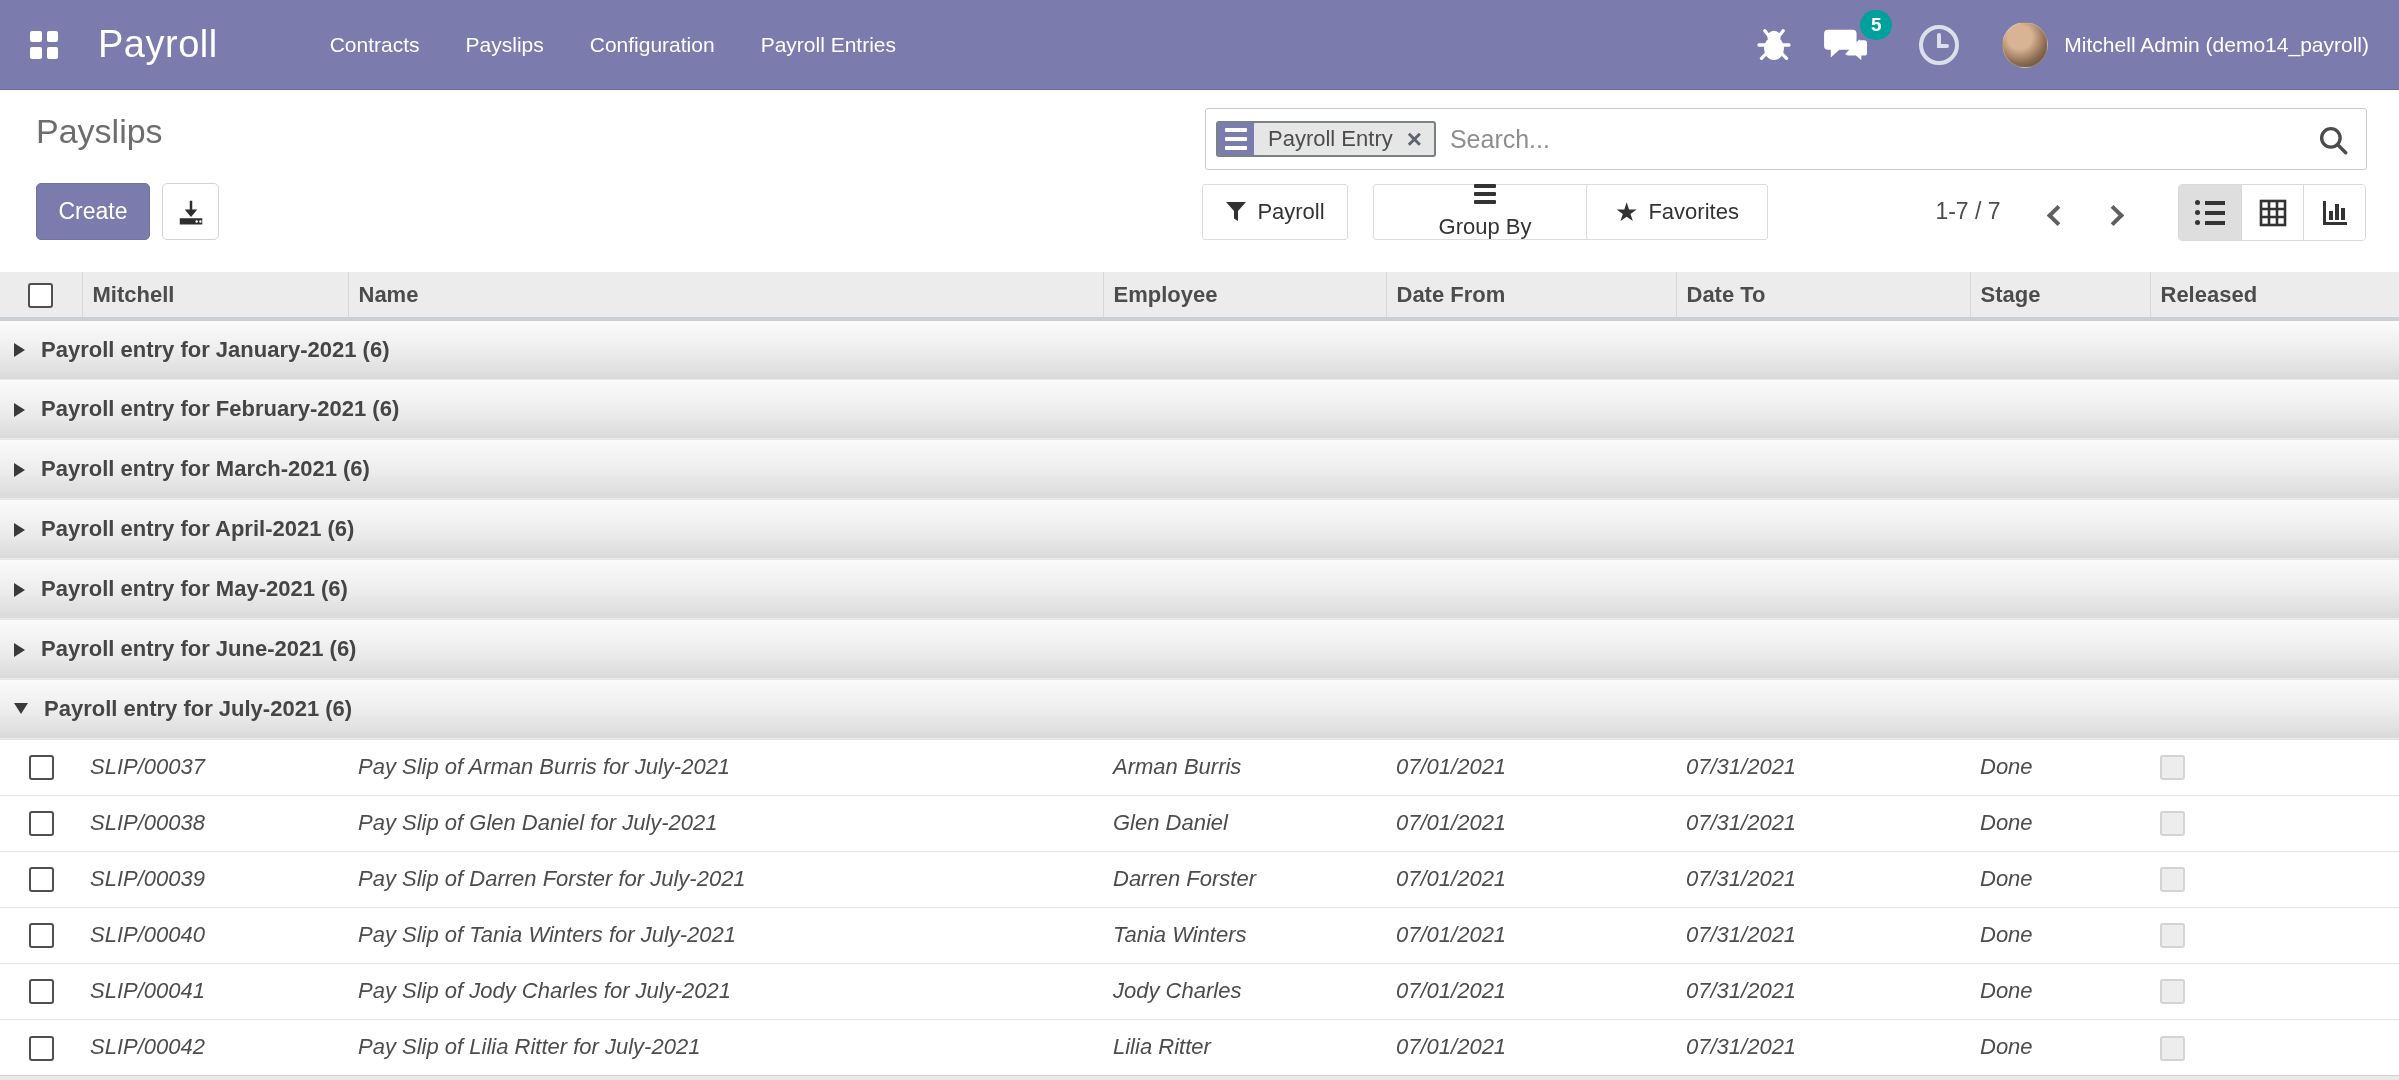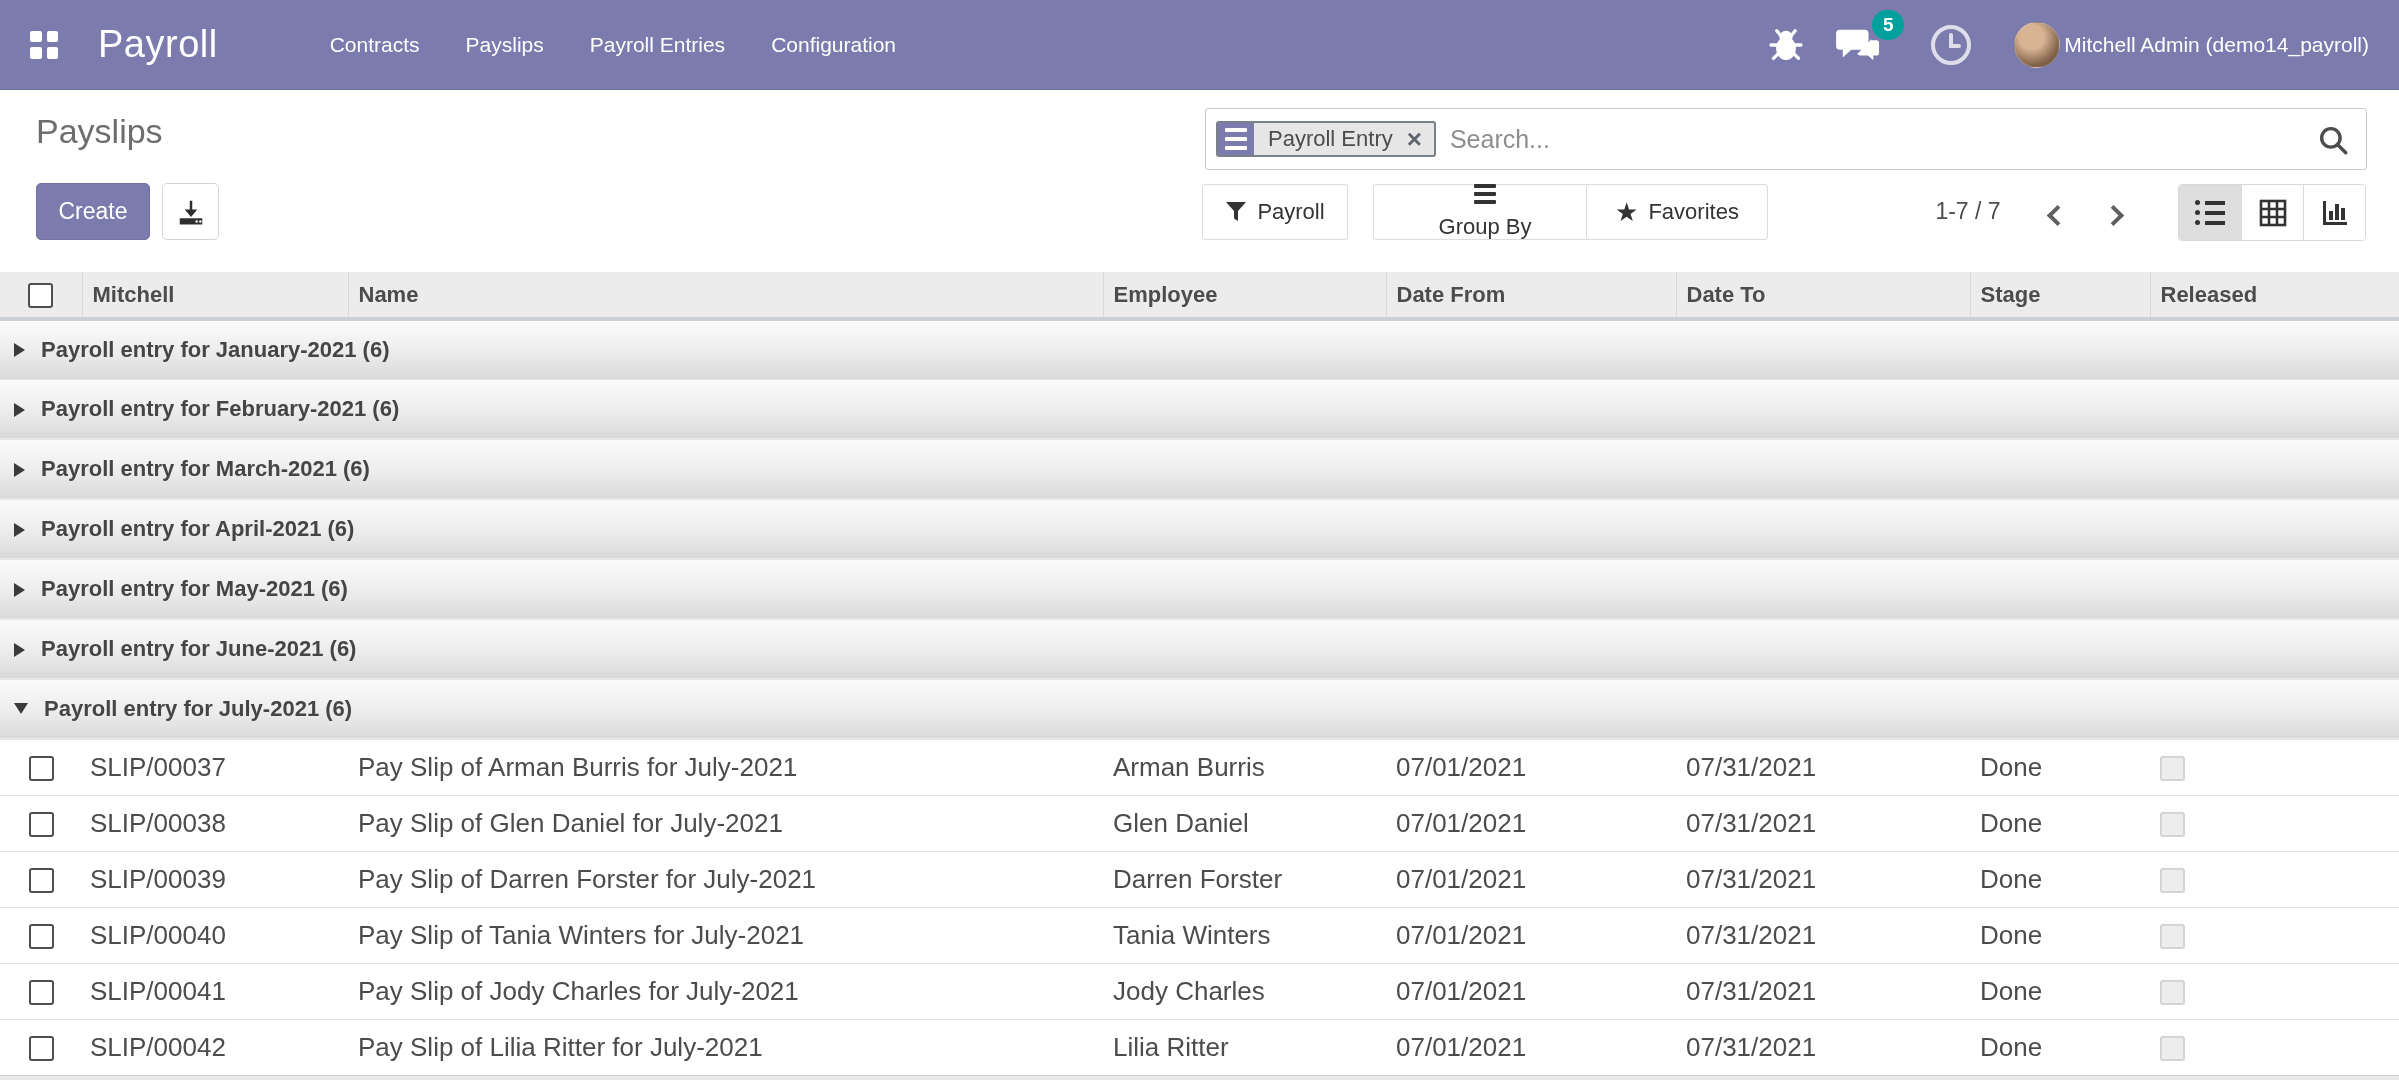--- a/index.html
+++ b/index.html
@@ -19,21 +19,21 @@
   .icon-btn { position:relative; display:flex; align-items:center; justify-content:center; cursor:pointer; }
   .bug-btn { width:44px; }
   .chat-btn { width:50px; margin-left:26px; }
   .badge { position:absolute; top:-14px; right:-20px; min-width:32px; height:30px; padding:0 8px;
            background:#00a09d; border-radius:16px; color:#fff; font-size:19px; font-weight:bold;
            display:flex; align-items:center; justify-content:center; }
   .clock-btn { width:46px; margin-left:44px; opacity:.75; }
   .avatar { width:46px; height:46px; border-radius:50%; margin-left:40px; cursor:pointer;
             background:radial-gradient(circle at 38% 32%, #d8b494 0 30%, #8a6a50 65%, #4e3a2c 100%);
             border:1px solid rgba(255,255,255,.25); }
-  .user-name { color:#fff; font-size:21px; margin-left:4px; cursor:pointer; }
+  .user-name { color:#fff; font-size:21px; margin-left:16px; cursor:pointer; }
 
   
   .page-title { position:absolute; left:36px; top:112px; font-size:34px; font-weight:400; color:#6d6d6d; }
 
   .search-bar { position:absolute; left:1205px; top:108px; width:1162px; height:62px;
                 border:1px solid #c9c9c9; border-radius:3px; background:#fff;
                 display:flex; align-items:center; cursor:text; }
   .facet { display:flex; align-items:stretch; height:36px; margin-left:10px;
            border:2px solid #7a8087; border-radius:3px; background:#e6e6e6; overflow:hidden; }
   .facet-icon { width:36px; background:#7c7bad; display:flex; flex-direction:column;
@@ -85,21 +85,21 @@
   
   .list-table { position:absolute; top:272px; left:0; width:2399px; border-collapse:collapse; table-layout:fixed; }
   .list-table th { height:47px; background:#ececec; border-bottom:4px solid #ccd0d4;
                    font-size:22px; font-weight:bold; color:#4c4c4c; text-align:left; padding-left:10px; }
   .list-table th.col-sep { border-left:1px solid #d8d8d8; }
   .list-table th:first-child { padding-left:0; }
   tr.group-row td { height:60px; background:linear-gradient(180deg,#fbfbfb 0%,#ececec 55%,#d9d9d9 100%);
                     border-top:1px solid #e6e6e6; font-size:22px; font-weight:bold; color:#454545;
                     padding-left:14px; cursor:pointer; }
   tr.data-row td { height:56px; background:#fff; border-top:1px solid #e3e3e3;
-                   font-size:26px; color:#4c4c4c; padding-left:10px; cursor:pointer; }
+                   font-size:22px; color:#4c4c4c; padding-left:10px; cursor:pointer;font-style:italic; }
   tr.data-row td:first-child, .list-table th:first-child { padding-left:0; text-align:center; }
   tr.data-row td.ref-cell { padding-left:8px; }
   .caret { display:inline-block; vertical-align:middle; margin-right:16px; }
   .caret.collapsed { width:0; height:0; border-left:11px solid #3a3a3a;
                      border-top:7px solid transparent; border-bottom:7px solid transparent; }
   .caret.expanded { width:0; height:0; border-top:11px solid #3a3a3a;
                     border-left:7px solid transparent; border-right:7px solid transparent; margin-bottom:3px; }
   .group-label { vertical-align:middle; }
   .cb { width:25px; height:25px; border:2px solid #4f4f4f; border-radius:3px; background:#fff;
         display:inline-block; vertical-align:middle; cursor:pointer; }
@@ -115,22 +115,22 @@
   <div class="apps-icon">
       <span></span>
       <span></span>
       <span></span>
       <span></span>
     </div>
   <div class="brand">Payroll</div>
   <nav class="nav-menu">
     <span class="menu-item">Contracts</span>
     <span class="menu-item">Payslips</span>
+    <span class="menu-item">Configuration</span>
     <span class="menu-item">Payroll Entries</span>
-    <span class="menu-item">Configuration</span>
   </nav>
   <div class="nav-right">
     <span class="icon-btn bug-btn">
       <svg width="40" height="40" viewBox="0 0 24 24" fill="none" stroke="#fff" stroke-width="2" stroke-linecap="round">
         <ellipse cx="12" cy="14" rx="5" ry="6" fill="#fff"></ellipse>
         <path d="M9 7.5 A3 3 0 0 1 15 7.5" fill="#fff"></path>
         <path d="M8.5 6 L6.5 3.5 M15.5 6 L17.5 3.5 M7 12 H3 M21 12 H17 M7.5 17 L4.5 20 M16.5 17 L19.5 20"></path>
       </svg>
     </span>
     <span class="icon-btn chat-btn">

